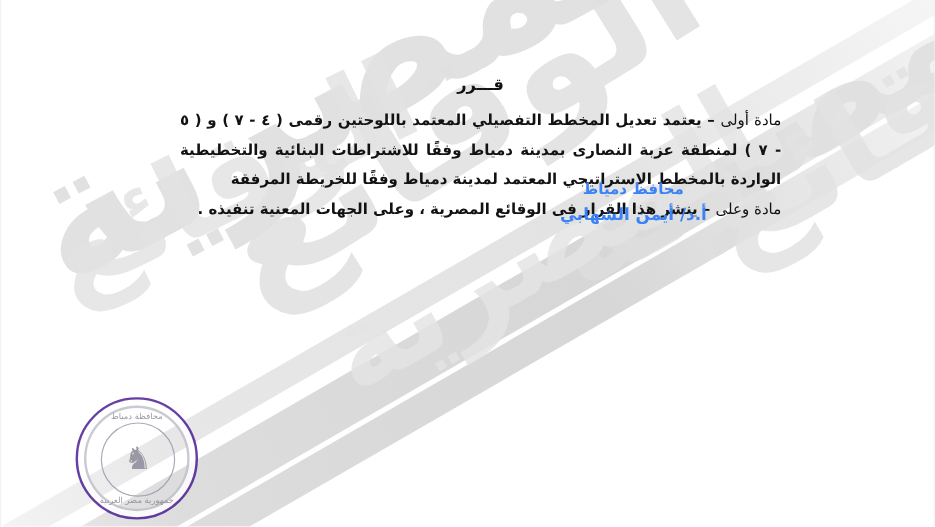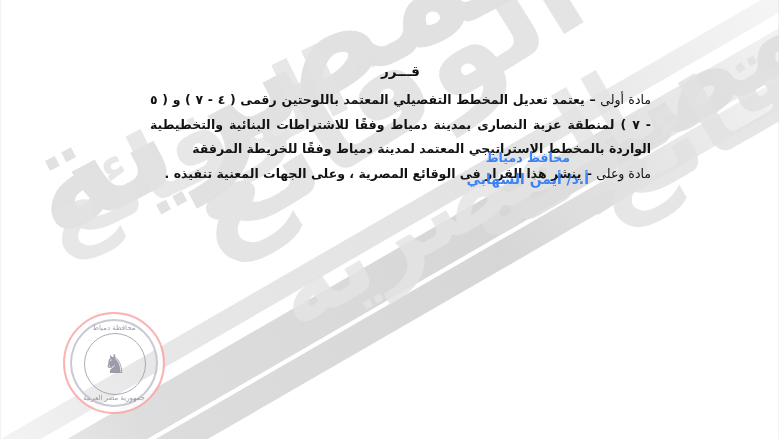--- a/index.html
+++ b/index.html
@@ -97,25 +97,25 @@
     transform: rotate(-30deg);
   }
   .band1 { top: 250px; }
   .band2 { top: 300px; height: 26px; }
   .band3 { top: 210px; height: 20px; opacity: .7; }
 
   
   .seal {
     position: absolute;
     left: 63px;
-    top: 312px;
+    top: 331px;
     width: 98px;
     height: 98px;
     border-radius: 50%;
-    border: 2px solid #fca5a5;
+    border: 2px solid #4c1d95;
     box-shadow: inset 0 0 0 5px #ffffff, inset 0 0 0 7px #c3c0cd;
     opacity: .85;
     text-decoration: underline;
   }
   .seal-inner {
     position: absolute;
     left: 50%;
     top: 50%;
     width: 60px;
     height: 60px;

